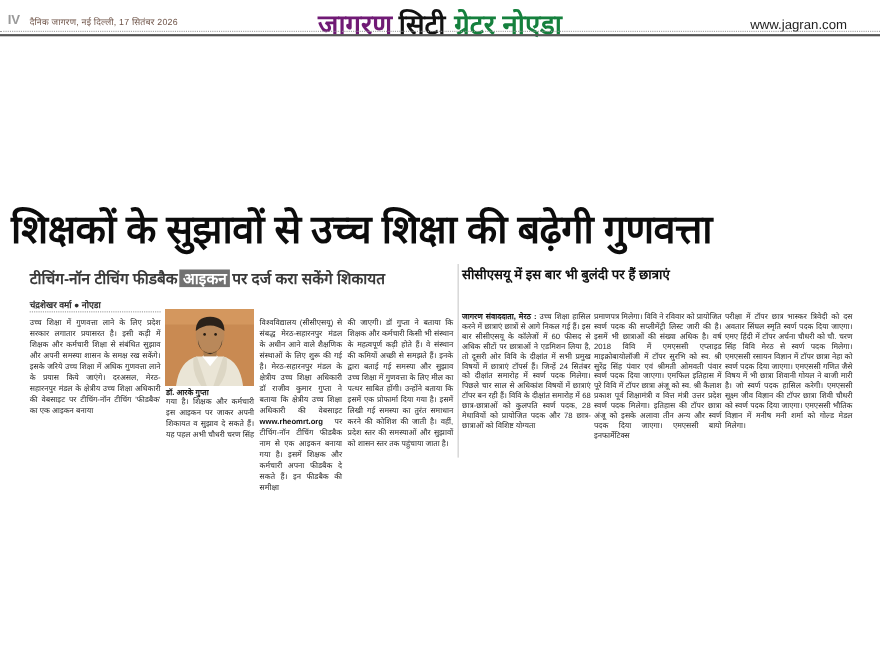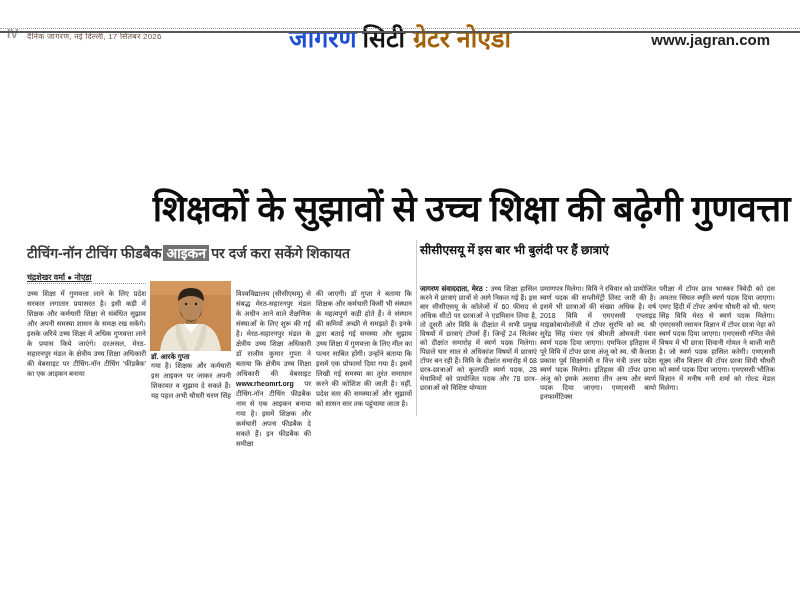--- a/index.html
+++ b/index.html
@@ -1,38 +1,38 @@
 <!DOCTYPE html>
 <html><head>
 <meta charset="utf-8">
 <style>
   html,body{margin:0;padding:0;background:#fff;}
   .page{position:relative;width:800px;height:600px;background:#ffffff;overflow:hidden;
         font-family:"Liberation Sans","DejaVu Sans",sans-serif;}
   
-  .hdr{position:absolute;left:0;top:16px;width:780px;height:34px;}
+  .hdr{position:absolute;left:0;top:0;width:780px;height:34px;}
   .edition{position:absolute;left:7px;top:11px;font-size:12px;font-weight:bold;color:#9a9a9a;}
   .edition-info{position:absolute;left:27px;top:14px;font-size:8px;color:#6e5347;letter-spacing:.2px;}
   .masthead{position:absolute;left:0;top:4px;width:800px;text-align:center;font-size:25px;font-weight:800;}
-  .mh-jagran{color:#1d4ed8;}
+  .mh-jagran{color:#701a75;}
   .mh-city{color:#121212;margin-left:6px;}
-  .mh-region{color:#a16207;margin-left:8px;}
-  .website{position:absolute;right:10px;top:15px;font-size:15px;font-weight:bold;color:#222;}
+  .mh-region{color:#15803d;margin-left:8px;}
+  .website{position:absolute;right:10px;top:15px;font-size:12px;font-weight:normal;color:#222;}
   .rule-dot{position:absolute;left:0;top:28px;width:800px;border-top:1px dotted #9a9a9a;}
   .rule-solid{position:absolute;left:0;top:31px;width:800px;height:2px;background:#555;}
   
-  .headline{position:absolute;left:10px;top:183px;width:780px;text-align:right;
+  .headline{position:absolute;left:10px;top:183px;width:780px;text-align:left;
             font-size:36px;font-weight:800;color:#0c0c0c;letter-spacing:-.5px;white-space:nowrap;}
   
   .subhead-left{position:absolute;left:27px;top:243px;width:386px;font-size:14px;font-weight:bold;color:#3a3a3a;}
   .hl-box{background:#717171;color:#ffffff;padding:0 3px;margin:0 2px;}
   .subhead-right{position:absolute;left:420px;top:241px;width:356px;font-size:12px;font-weight:bold;color:#101010;}
   
   .divider-v{position:absolute;left:416px;top:240px;width:1px;height:176px;background:#c9c9c9;}
-  .byline{position:absolute;left:27px;top:271px;font-size:8px;font-weight:bold;color:#2d2d2d;text-decoration:underline;}
+  .byline{position:absolute;left:27px;top:271px;font-size:8px;font-weight:bold;color:#2d2d2d;}
   .byline-rule{position:absolute;left:27px;top:283px;width:119px;border-top:1px dotted #9a9a9a;}
   .bodycol{position:absolute;font-size:7px;color:#262626;text-align:justify;}
   .lcol{line-height:10px;}
   .rcol{line-height:9px;}
   .c1{left:27px;top:289px;width:119px;}
   .c2{left:151px;top:361px;width:80px;}
   .c3{left:236px;top:289px;width:75px;}
   .c4{left:316px;top:289px;width:96px;}
   .r1{left:420px;top:284px;width:117px;}
   .r2{left:540px;top:284px;width:116px;}

